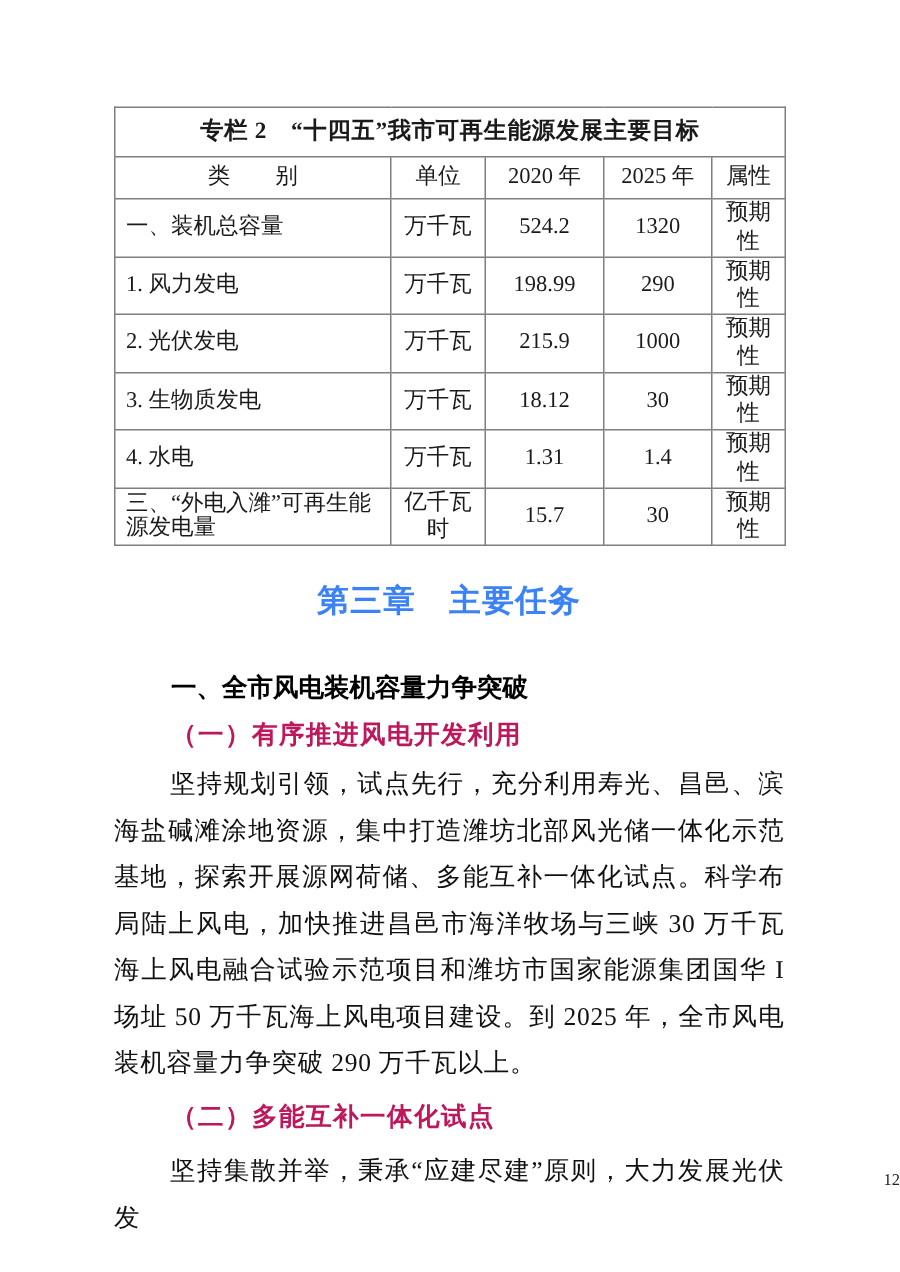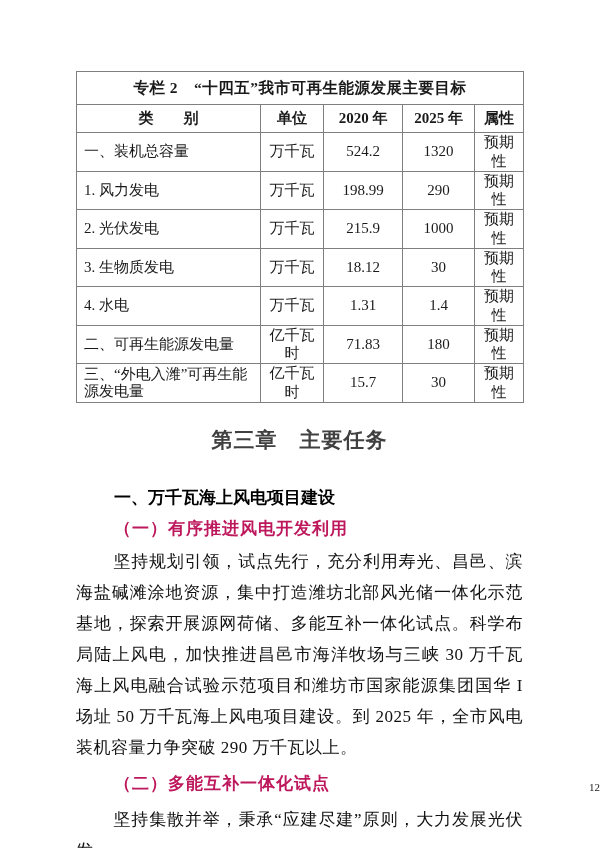--- a/index.html
+++ b/index.html
@@ -42,40 +42,40 @@
     line-height: 1.25;
   }
   tr.title-row td {
     height: 32px;
     font-weight: bold;
     font-size: 15.5px;
     letter-spacing: 0.5px;
   }
   tr.header-row td {
     height: 27px;
-    font-weight: bold;
+    font-weight: normal;
   }
   tr.data-row td { height: 28px; }
   tr.data-row td.cat {
     text-align: left;
     padding-left: 7px;
   }
   tr.data-row.tall td { height: 31px; }
   tr.data-row.tall td.cat { line-height: 1.1; padding-top: 1px; padding-bottom: 1px; }
 
   
   .chapter-title {
     margin: 22px 0 0 0;
     text-align: center;
     font-family: "Liberation Sans", "DejaVu Sans", sans-serif;
     font-weight: bold;
     font-size: 21px;
     line-height: 30px;
     letter-spacing: 1px;
-    color: #404040;
+    color: #3b82f6;
   }
   .section-heading {
     margin: 31px 0 0 38px;
     font-family: "Liberation Sans", "DejaVu Sans", sans-serif;
     font-weight: bold;
     font-size: 17px;
     line-height: 24px;
     color: #000000;
   }
   .subsection-heading {
@@ -161,40 +161,33 @@
           <td>30</td>
           <td>预期性</td>
         </tr>
         <tr class="data-row">
           <td class="cat">4. 水电</td>
           <td>万千瓦</td>
           <td>1.31</td>
           <td>1.4</td>
           <td>预期性</td>
         </tr>
-        <tr class="data-row">
-          <td class="cat">二、可再生能源发电量</td>
-          <td>亿千瓦时</td>
-          <td>71.83</td>
-          <td>180</td>
-          <td>预期性</td>
-        </tr>
         <tr class="data-row tall">
           <td class="cat">三、“外电入潍”可再生能源发电量</td>
           <td>亿千瓦时</td>
           <td>15.7</td>
           <td>30</td>
           <td>预期性</td>
         </tr>
       </tbody>
     </table>
 
     <div class="chapter-title">第三章　主要任务</div>
 
-    <div class="section-heading">一、万千瓦海上风电项目建设</div>
+    <div class="section-heading">一、全市风电装机容量力争突破</div>
 
     <div class="subsection-heading">（一）有序推进风电开发利用</div>
 
     <p class="body-para">坚持规划引领，试点先行，充分利用寿光、昌邑、滨海盐碱滩涂地资源，集中打造潍坊北部风光储一体化示范基地，探索开展源网荷储、多能互补一体化试点。科学布局陆上风电，加快推进昌邑市海洋牧场与三峡 30 万千瓦海上风电融合试验示范项目和潍坊市国家能源集团国华 I 场址 50 万千瓦海上风电项目建设。到 2025 年，全市风电装机容量力争突破 290 万千瓦以上。</p>
 
     <div class="subsection-heading sub2">（二）多能互补一体化试点</div>
 
     <p class="body-para second">坚持集散并举，秉承“应建尽建”原则，大力发展光伏发</p>
 
   </div>

